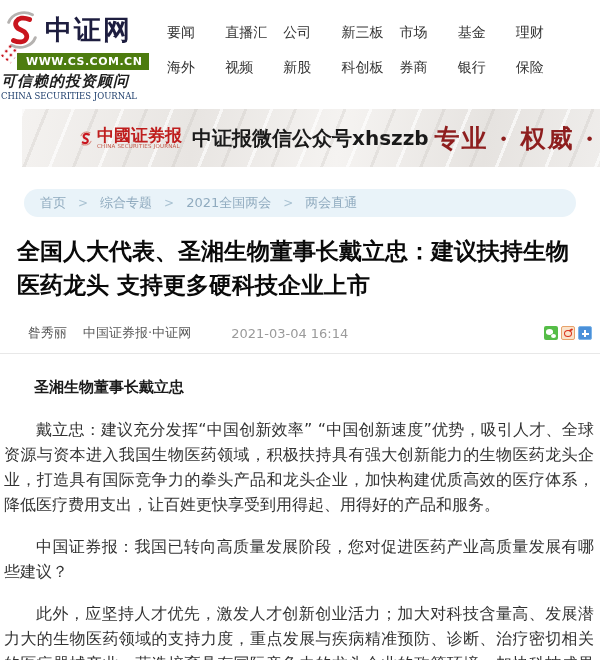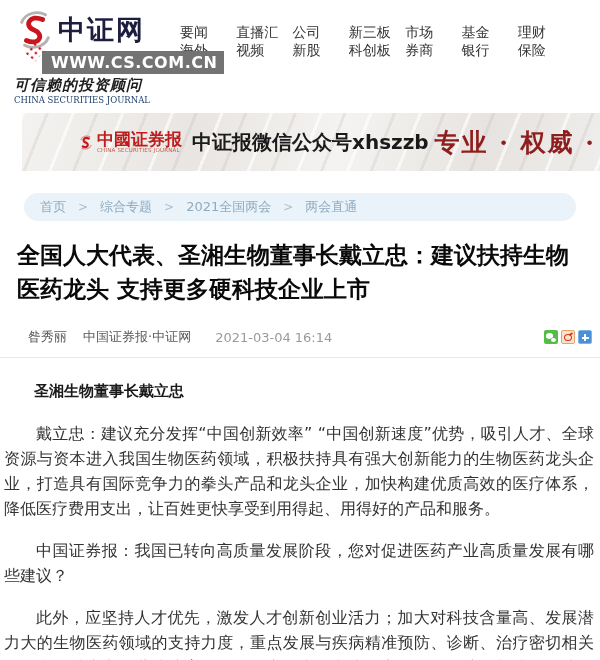--- a/index.html
+++ b/index.html
@@ -1,35 +1,35 @@
 <!DOCTYPE html>
 <html lang="zh"><head>
 <meta charset="utf-8">
 <style>
   * { margin:0; padding:0; box-sizing:border-box; }
   html,body { background:#fff; }
   body { font-family:"DejaVu Sans","Liberation Sans",sans-serif; }
   .page { width:600px; height:660px; overflow:hidden; background:#fff; position:relative; }
 
   
-  .header { display:flex; padding:10px 26px 4px 14px; }
+  .header { display:flex; padding:10px 26px 4px 1px; }
   .logo { width:160px; flex:none; }
   .logo-top { display:flex; align-items:center; }
   .swirl { width:42px; height:40px; flex:none; }
   .site-name { font-size:27px; font-weight:bold; color:#1d1d3f; letter-spacing:2px; font-family:"DejaVu Serif","Liberation Serif",serif; margin-left:2px; }
-  .logo-url { display:inline-block; background:#737373; color:#fff; font-size:16px; font-weight:bold;
-              padding:2px 7px 2px 9px; letter-spacing:.5px; margin:1px 0 2px 28px; position:relative; }
+  .logo-url { display:inline-block; background:#4d7c0f; color:#fff; font-size:11px; font-weight:bold;
+              padding:2px 7px 2px 9px; letter-spacing:.5px; margin:1px 0 2px 16px; position:relative; }
   .logo-url::before { content:""; position:absolute; left:-14px; top:-8px; width:14px; height:16px;
               background-image:radial-gradient(circle,#c9151e 1.5px,transparent 1.6px);
               background-size:6px 6px; transform:rotate(40deg); }
   .logo-trust { font-family:"DejaVu Serif","Liberation Serif",serif; font-style:italic; font-weight:bold;
               font-size:15px; color:#1e1e1e; letter-spacing:1px; white-space:nowrap; }
   .logo-en { font-size:8.5px; color:#1d3d6b; font-family:"DejaVu Serif","Liberation Serif",serif; white-space:nowrap; }
 
-  .nav { flex:1; display:grid; grid-template-columns:repeat(7,1fr); 
+  .nav { flex:1; display:grid; grid-template-columns:repeat(7,1fr); row-gap:17px;
          align-content:start; padding-top:14px; margin-left:6px; }
   .nav-item { font-size:14px; color:#333; cursor:pointer; white-space:nowrap; }
 
   
   .banner { height:58px; margin:4px 0 0 22px; position:relative; overflow:hidden;
             background:linear-gradient(100deg,#f4f2f0 0%,#e8e5e2 30%,#f5f3f1 55%,#e6e3e0 80%,#efedeb 100%);
             display:flex; align-items:center; }
   .banner::before { content:""; position:absolute; inset:0;
             background:repeating-linear-gradient(112deg, rgba(255,255,255,.65) 0 3px, rgba(0,0,0,0) 3px 22px,
                         rgba(190,185,180,.25) 22px 25px, rgba(0,0,0,0) 25px 46px); }
@@ -47,21 +47,21 @@
   
   .breadcrumb { margin:22px 24px 0; height:28px; background:#e9f3f9; border-radius:14px;
             display:flex; align-items:center; padding:12px 16px; font-size:13px; color:#90abbf; }
   .crumb { cursor:pointer; }
   .crumb-sep { margin:0 12px; color:#a9c2d2; font-size:12px; }
 
   
   .title { margin:17px 20px 0 17px; font-size:23px; line-height:34px; font-weight:bold; color:#0a0a0a; }
   .byline { display:flex; align-items:center; margin:22px 8px 0 28px; font-size:13px; color:#5a5a5a; }
   .byline .author { margin-right:16px; }
-  .byline .source { margin-right:24px;text-align:center; }
+  .byline .source { margin-right:40px;text-align:center; }
   .byline .date { color:#9a9a9a; }
   .share { margin-left:auto; display:flex; align-items:center; }
   .share-icon { width:14px; height:14px; border-radius:2px; margin-left:3px; position:relative; cursor:pointer; }
   .ic-wechat { background:#55bd47; }
   .ic-wechat::before { content:""; position:absolute; left:2px; top:3px; width:7px; height:5.5px; background:#fff; border-radius:50%; }
   .ic-wechat::after { content:""; position:absolute; right:2px; bottom:2.5px; width:5px; height:4px; background:#fff; border-radius:50%; box-shadow:0 0 0 .5px #55bd47; }
   .ic-weibo { background:#fae3cb; border:1px solid #e8a26a; }
   .ic-weibo::before { content:""; position:absolute; left:2px; bottom:2px; width:6px; height:5px;
                       border:1.5px solid #d9301a; border-radius:50%; }
   .ic-weibo::after { content:""; position:absolute; right:1.5px; top:1.5px; width:4px; height:2px;

